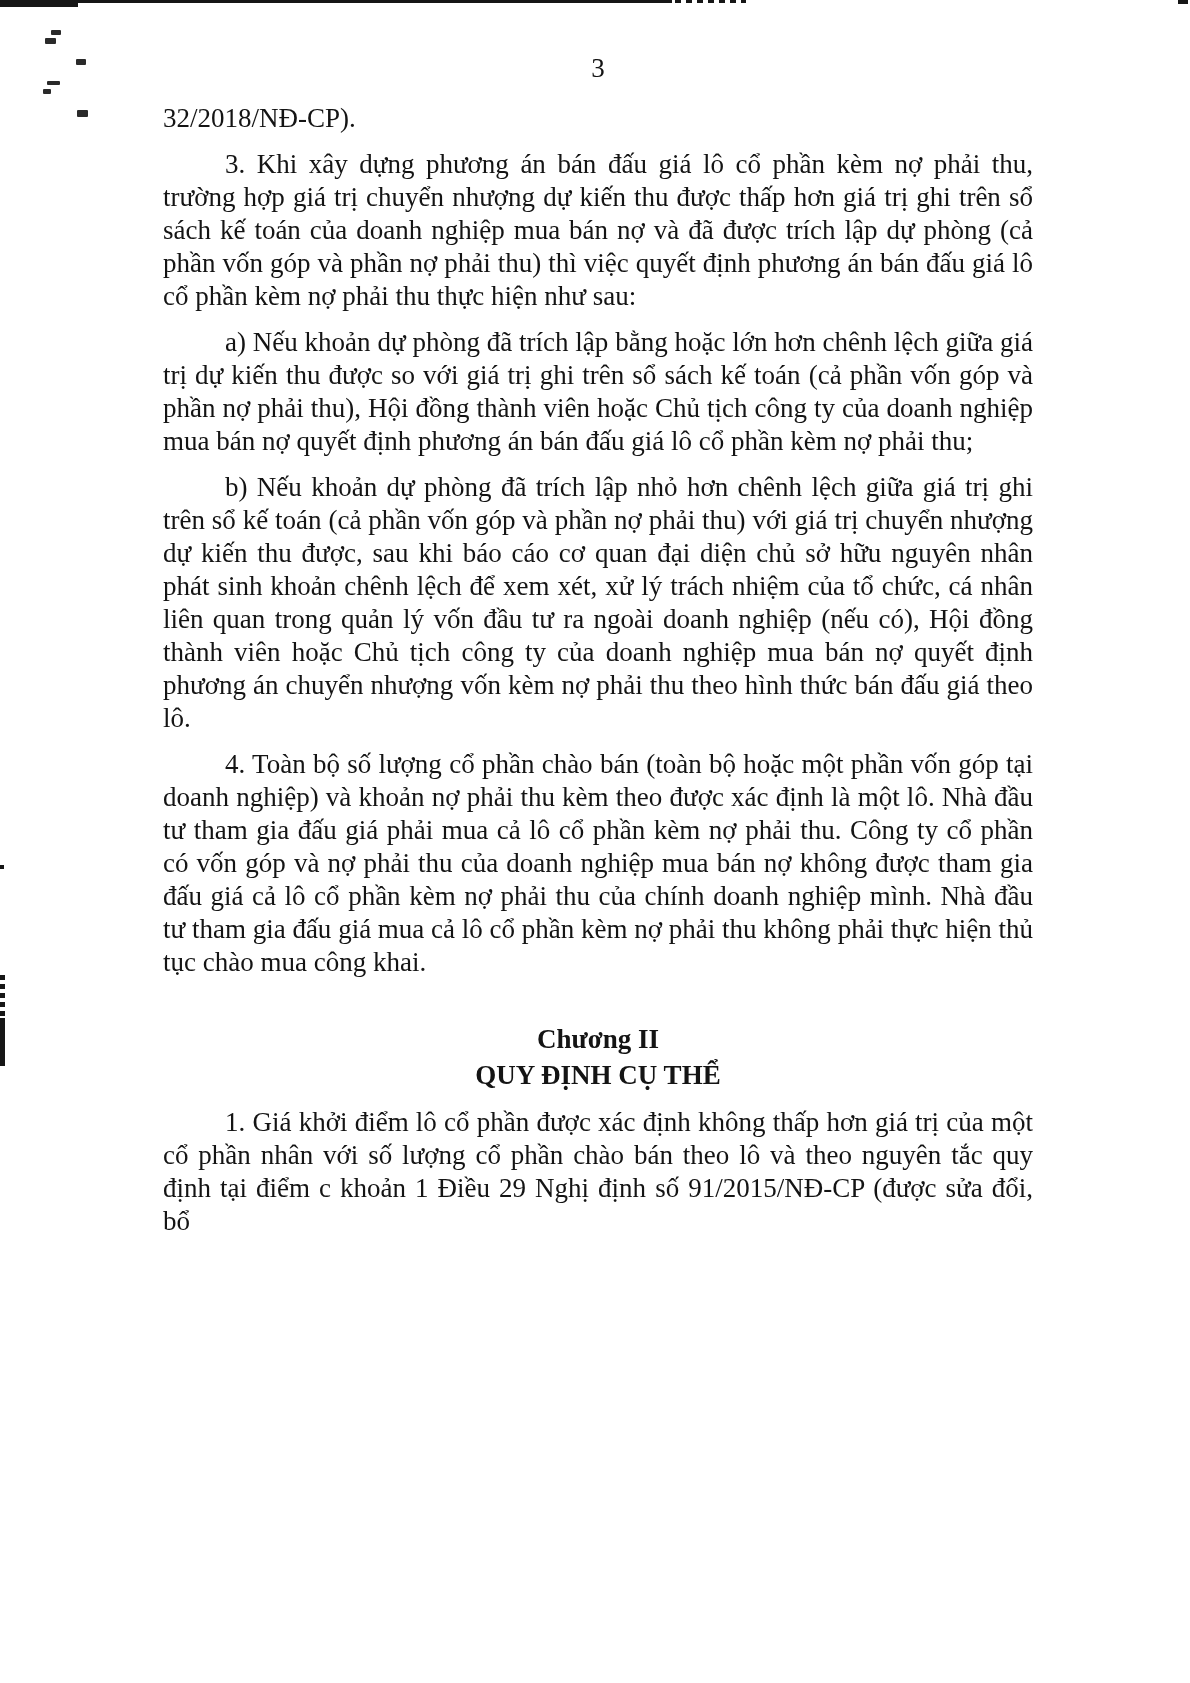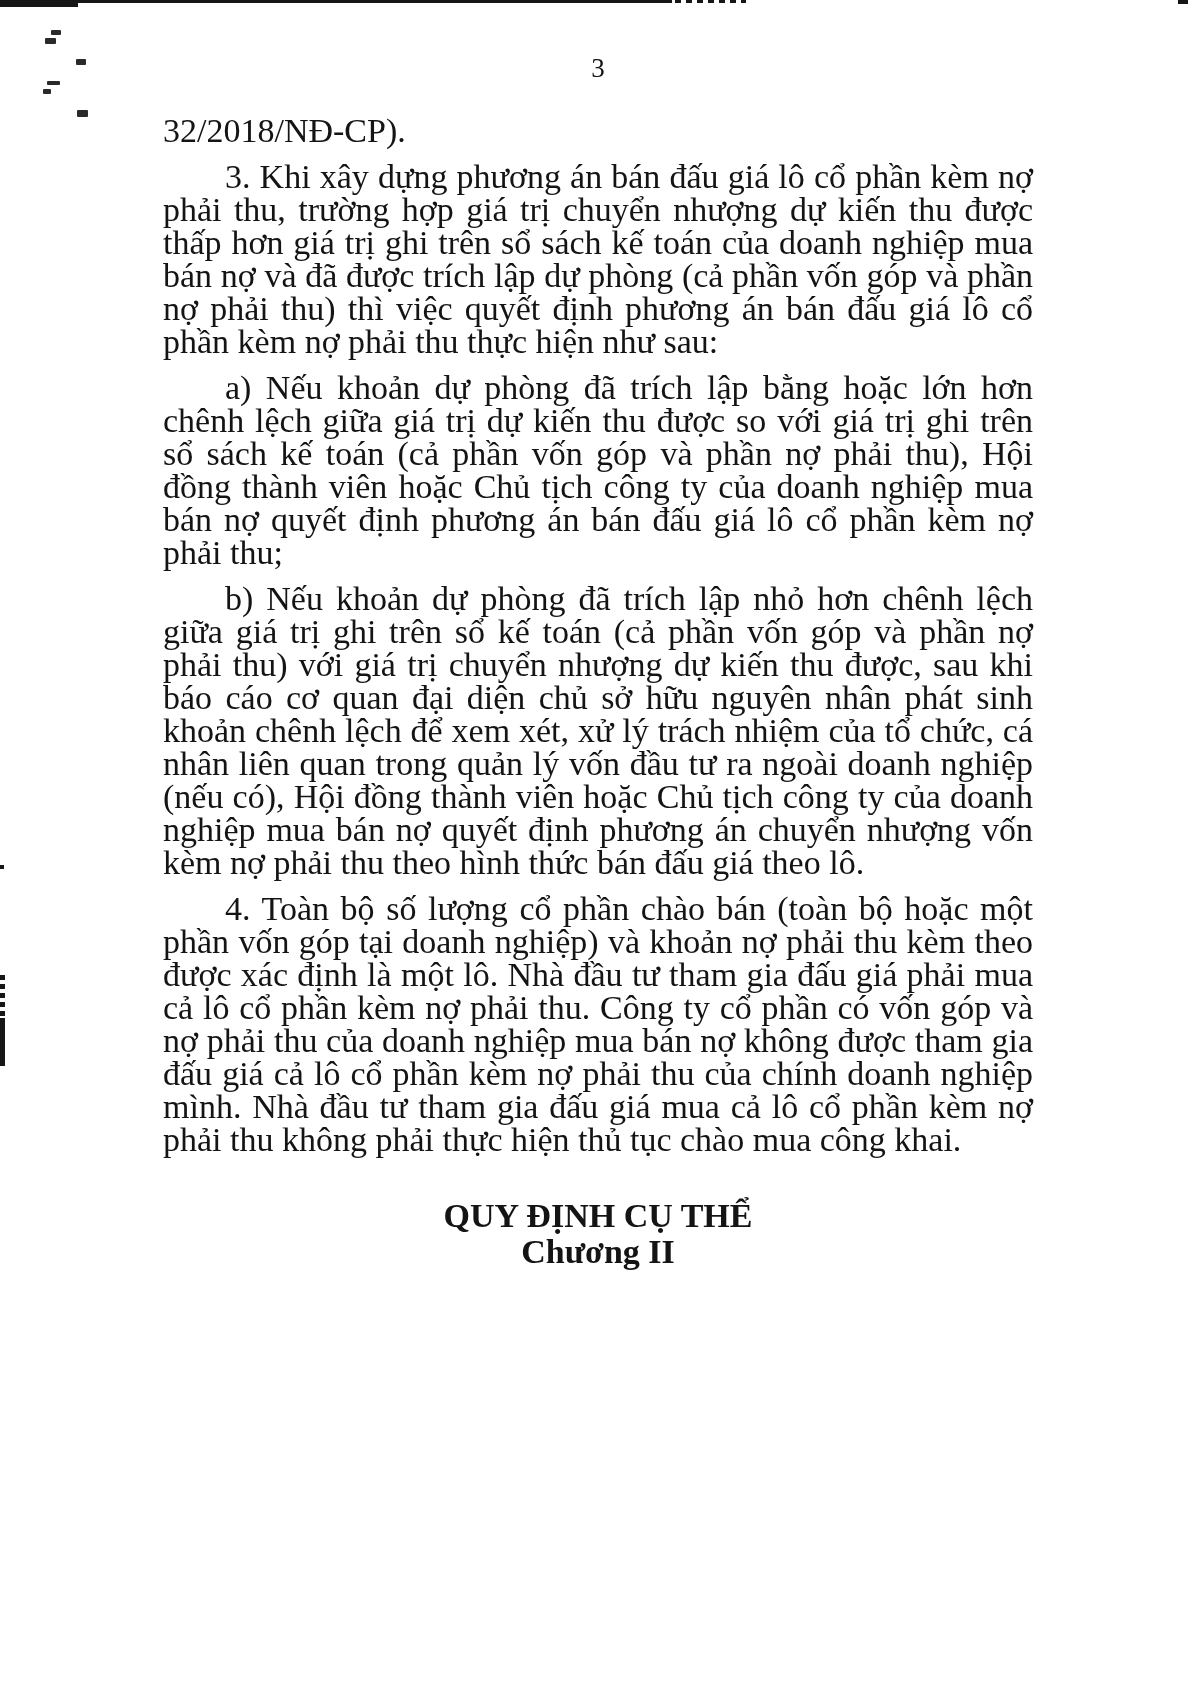--- a/index.html
+++ b/index.html
@@ -39,24 +39,24 @@
     position: absolute;
     top: 52px;
     left: 163px;
     width: 870px;
     text-align: center;
     font-size: 27px;
     line-height: 32px;
   }
   .content {
     position: absolute;
-    top: 114px;
+    top: 102px;
     left: 163px;
     width: 870px;
-    font-size: 34px;
+    font-size: 27px;
     line-height: 33px;
     text-align: justify;
   }
   .content p {
     margin: 13px 0 0 0;
     text-indent: 62px;
   }
   .content p.no-indent {
     margin-top: 0;
     text-indent: 0;
@@ -100,21 +100,22 @@
 
     <p>3. Khi xây dựng phương án bán đấu giá lô cổ phần kèm nợ phải thu, trường hợp giá trị chuyển nhượng dự kiến thu được thấp hơn giá trị ghi trên sổ sách kế toán của doanh nghiệp mua bán nợ và đã được trích lập dự phòng (cả phần vốn góp và phần nợ phải thu) thì việc quyết định phương án bán đấu giá lô cổ phần kèm nợ phải thu thực hiện như sau:</p>
 
     <p>a) Nếu khoản dự phòng đã trích lập bằng hoặc lớn hơn chênh lệch giữa giá trị dự kiến thu được so với giá trị ghi trên sổ sách kế toán (cả phần vốn góp và phần nợ phải thu), Hội đồng thành viên hoặc Chủ tịch công ty của doanh nghiệp mua bán nợ quyết định phương án bán đấu giá lô cổ phần kèm nợ phải thu;</p>
 
     <p>b) Nếu khoản dự phòng đã trích lập nhỏ hơn chênh lệch giữa giá trị ghi trên sổ kế toán (cả phần vốn góp và phần nợ phải thu) với giá trị chuyển nhượng dự kiến thu được, sau khi báo cáo cơ quan đại diện chủ sở hữu nguyên nhân phát sinh khoản chênh lệch để xem xét, xử lý trách nhiệm của tổ chức, cá nhân liên quan trong quản lý vốn đầu tư ra ngoài doanh nghiệp (nếu có), Hội đồng thành viên hoặc Chủ tịch công ty của doanh nghiệp mua bán nợ quyết định phương án chuyển nhượng vốn kèm nợ phải thu theo hình thức bán đấu giá theo lô.</p>
 
     <p>4. Toàn bộ số lượng cổ phần chào bán (toàn bộ hoặc một phần vốn góp tại doanh nghiệp) và khoản nợ phải thu kèm theo được xác định là một lô. Nhà đầu tư tham gia đấu giá phải mua cả lô cổ phần kèm nợ phải thu. Công ty cổ phần có vốn góp và nợ phải thu của doanh nghiệp mua bán nợ không được tham gia đấu giá cả lô cổ phần kèm nợ phải thu của chính doanh nghiệp mình. Nhà đầu tư tham gia đấu giá mua cả lô cổ phần kèm nợ phải thu không phải thực hiện thủ tục chào mua công khai.</p>
 
     <div class="chapter">
+      <div>Chương II</div>
       <div>QUY ĐỊNH CỤ THỂ</div>
-      <div>Chương II</div>
     </div>
 
 
 
+    <p>1. Giá khởi điểm lô cổ phần được xác định không thấp hơn giá trị của một cổ phần nhân với số lượng cổ phần chào bán theo lô và theo nguyên tắc quy định tại điểm c khoản 1 Điều 29 Nghị định số 91/2015/NĐ-CP (được sửa đổi, bổ</p>
 
   </div>
 </div>
 
 </body></html>

